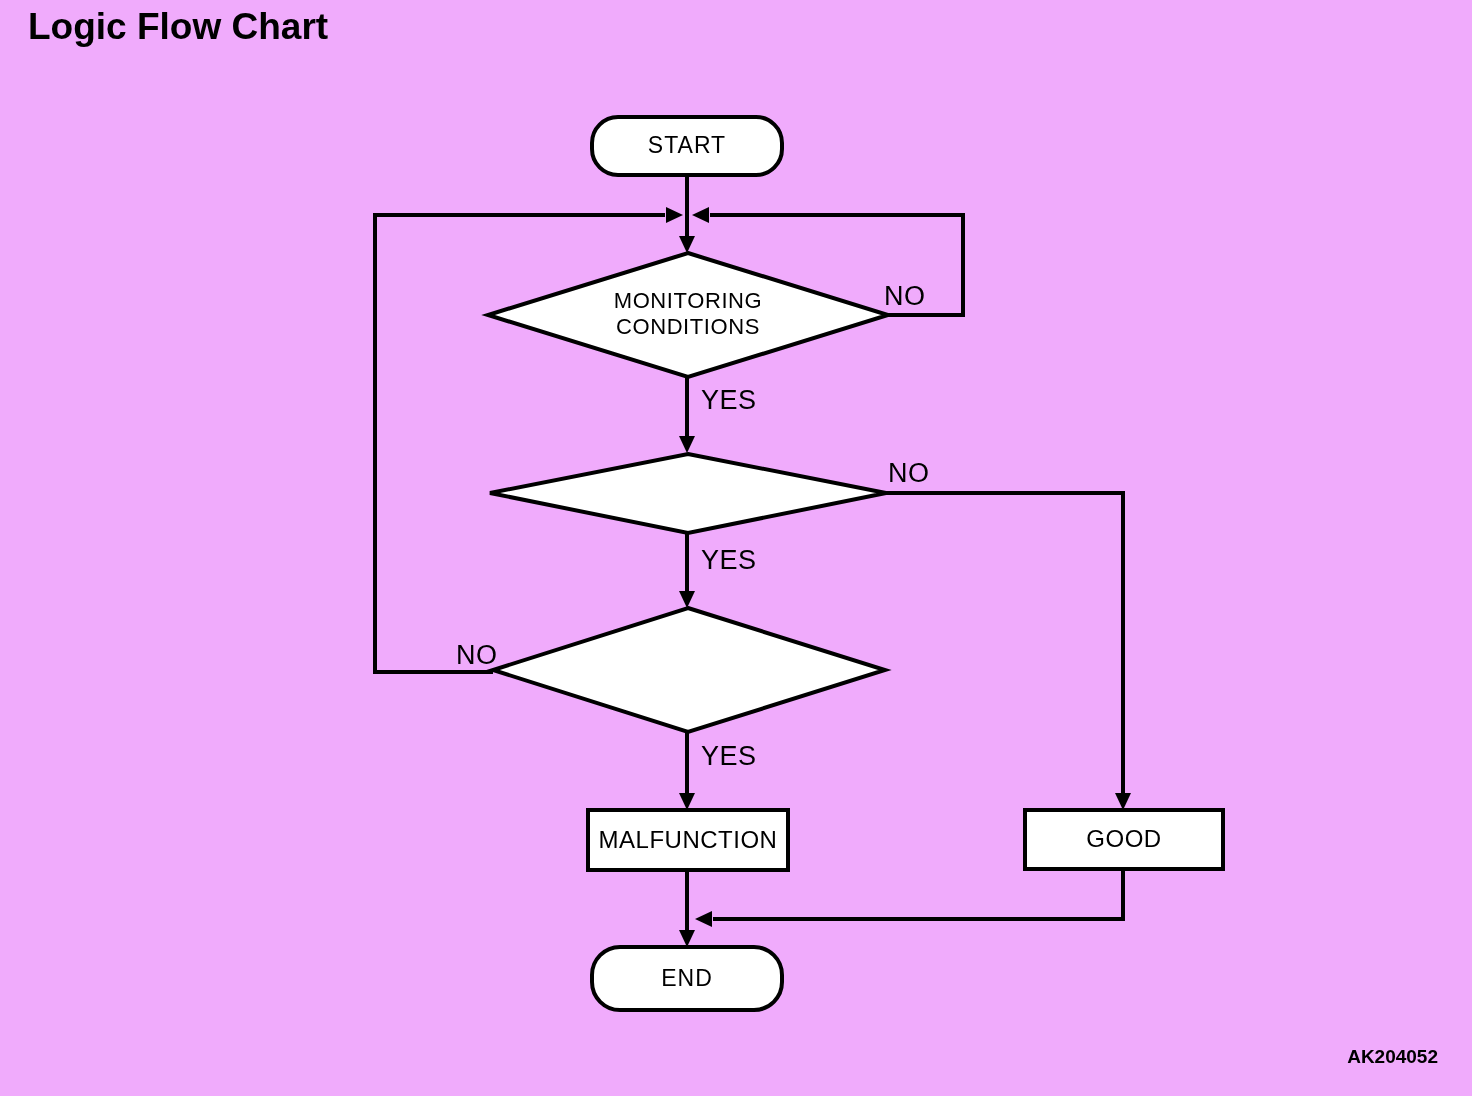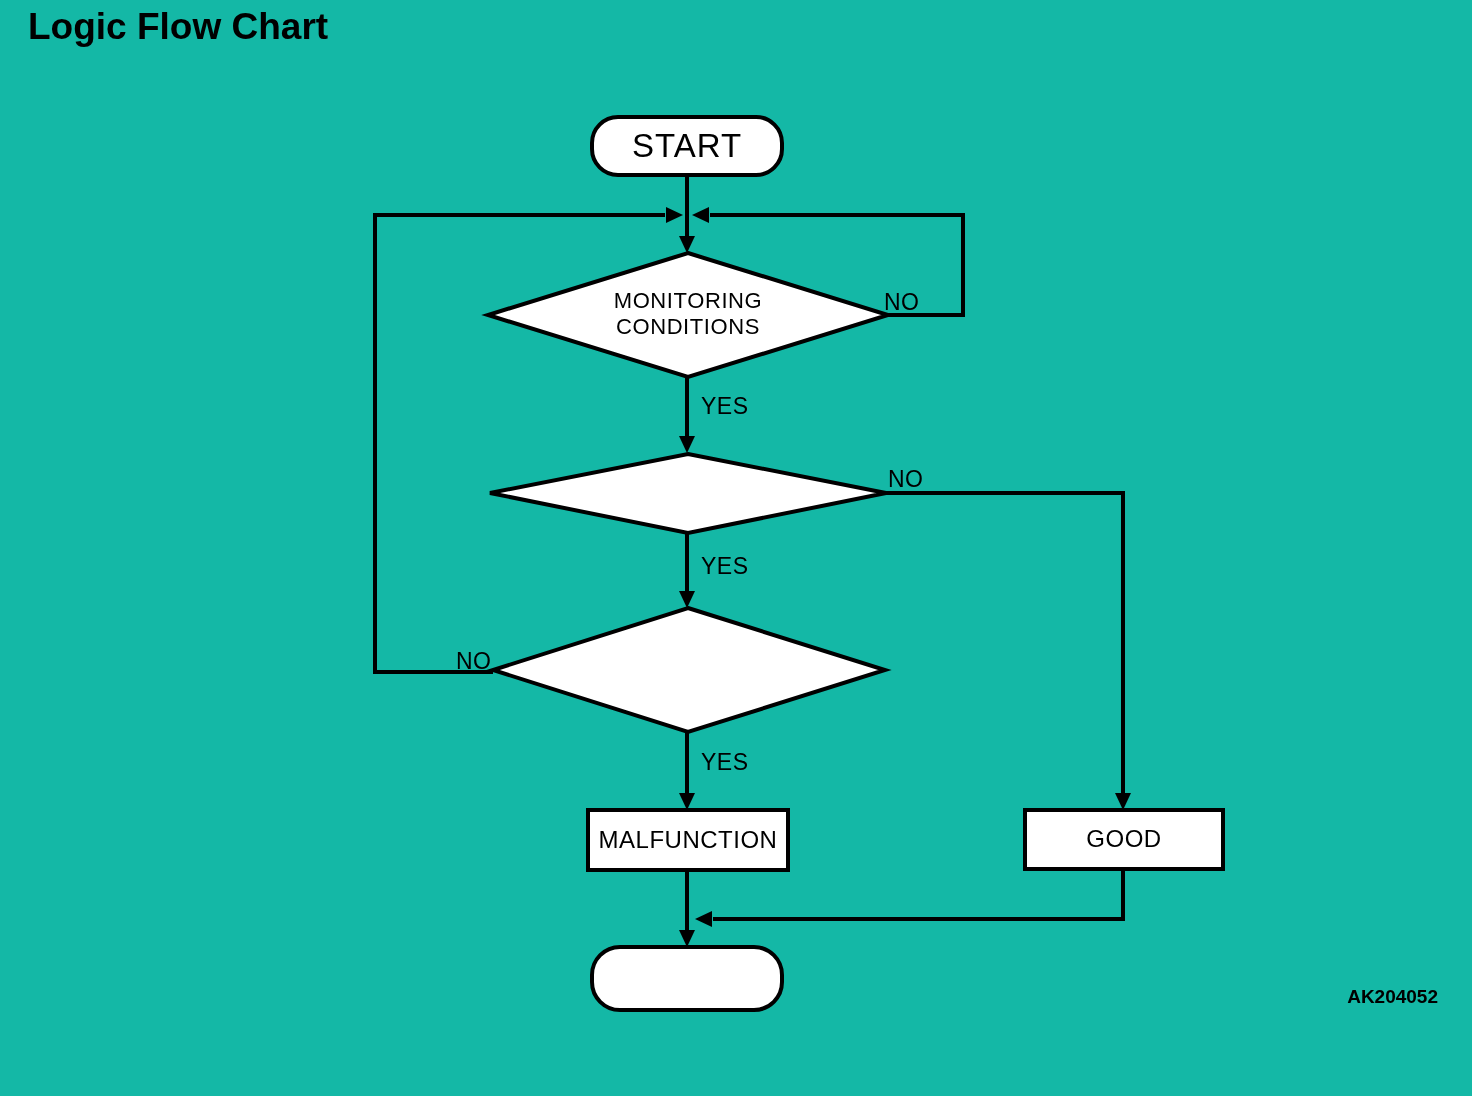--- a/index.html
+++ b/index.html
@@ -5,66 +5,65 @@
   * { margin: 0; padding: 0; box-sizing: border-box; }
   html, body { background: #ffffff; }
   body {
     font-family: "Liberation Sans", "DejaVu Sans", sans-serif;
     color: #000;
   }
   .canvas {
     position: relative;
     width: 1472px;
     height: 1096px;
-    background: #14b8a6;
+    background: #f0abfc;
     overflow: hidden;
   }
   .diagram-svg {
     position: absolute;
     left: 0; top: 0;
     width: 1472px; height: 1096px;
   }
   .page-title {
     position: absolute;
     left: 28px; top: 6px;
     font-size: 37px;
     font-weight: bold;
     letter-spacing: 0px;
     white-space: nowrap;
   }
   .figure-code {
     position: absolute;
-    right: 34px; top: 986px;
+    right: 34px; top: 1046px;
     font-size: 19px;
     font-weight: bold;
     white-space: nowrap;
   }
   .node-label {
     position: absolute;
     display: flex;
     align-items: center;
     justify-content: center;
     text-align: center;
     white-space: pre-line;
     line-height: 1.18;
   }
-  .terminator-label { font-size: 33px; letter-spacing: 1px; }
+  .terminator-label { font-size: 23px; letter-spacing: 1px; }
   .process-label    { font-size: 24px; letter-spacing: 0.5px; }
   .decision-label   { font-size: 22px; letter-spacing: 0.6px; }
   .sub-b {
     font-size: 16px;
     letter-spacing: 0.3px;
   }
   .edge-label {
     position: absolute;
-    font-size: 23px;
+    font-size: 27px;
     letter-spacing: 0.5px;
     line-height: 1;
     white-space: nowrap;
-    margin-top: 8px;
   }
   .lbl-start        { left: 592px;  top: 117px; width: 190px; height: 58px; }
   .lbl-monitoring   { left: 488px;  top: 253px; width: 400px; height: 122px; }
   .lbl-injsurge     { left: 490px;  top: 452px; width: 396px; height: 80px; }
   .lbl-continuous   { left: 493px;  top: 606px; width: 392px; height: 124px; }
   .lbl-malfunction  { left: 588px;  top: 810px; width: 200px; height: 60px; }
   .lbl-good         { left: 1025px; top: 810px; width: 198px; height: 59px; }
   .lbl-end          { left: 592px;  top: 947px; width: 190px; height: 63px; }
   .lbl-no-monitoring  { left: 884px;  top: 283px; }
   .lbl-yes-monitoring { left: 701px;  top: 387px; }
@@ -144,20 +143,21 @@
 
   <div class="node-label decision-label lbl-monitoring">MONITORING
 CONDITIONS</div>
 
 
 
   <div class="node-label process-label lbl-good">GOOD</div>
 
   <div class="node-label process-label lbl-malfunction">MALFUNCTION</div>
 
+  <div class="node-label terminator-label lbl-end">END</div>
 
   <div class="edge-label lbl-no-monitoring">NO</div>
   <div class="edge-label lbl-yes-monitoring">YES</div>
 
   <div class="edge-label lbl-no-injsurge">NO</div>
   <div class="edge-label lbl-yes-injsurge">YES</div>
 
   <div class="edge-label lbl-no-continuous">NO</div>
   <div class="edge-label lbl-yes-continuous">YES</div>
 

